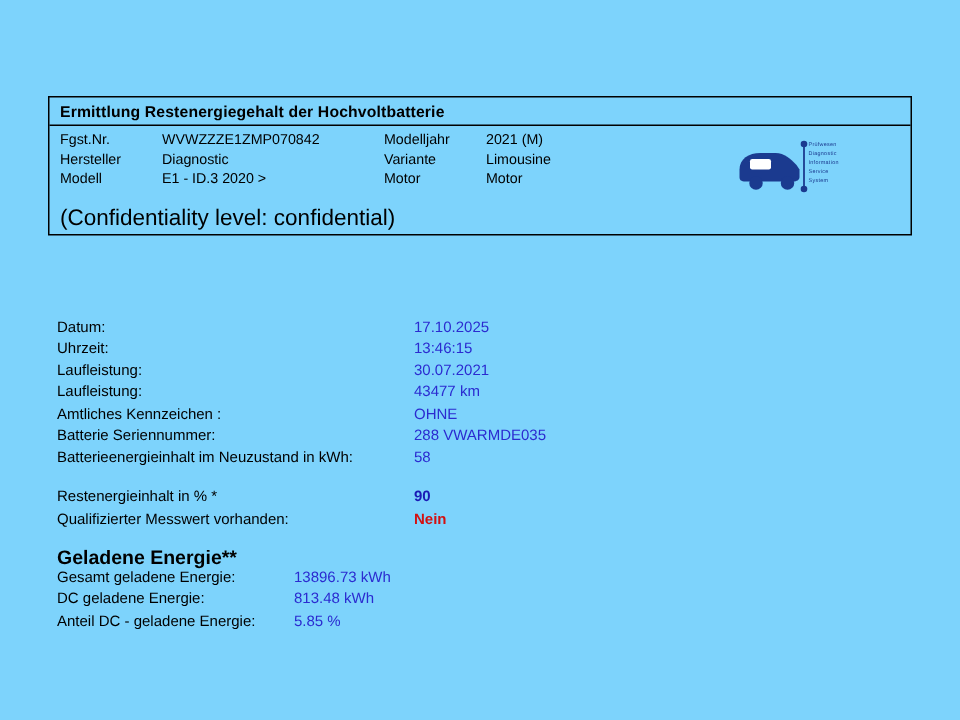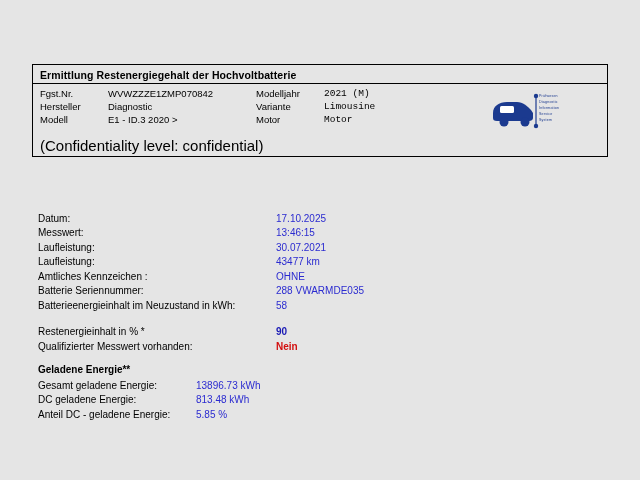--- a/index.html
+++ b/index.html
@@ -11,21 +11,21 @@
     width: 640px;
     height: 480px;
     font-family: "Liberation Sans", sans-serif;
     color: #000000;
     overflow: hidden;
   }
   .page {
     position: relative;
     width: 640px;
     height: 480px;
-    background: #e5e5e5;
+    background: #7dd3fc;
     box-sizing: border-box;
   }
   
   .header-box {
     position: absolute;
     left: 32px;
     top: 64px;
     width: 576px;
     height: 93px;
     border: 1px solid #000000;
@@ -47,21 +47,21 @@
     border-collapse: collapse;
   }
   .hdr-table td {
     padding: 1px 0;
     vertical-align: top;
     white-space: nowrap;
   }
   .c-label   { width: 68px; }
   .c-value   { width: 148px; }
   .c-label2  { width: 68px; }
-  .c-value2  { width: 100px; font-family: Liberation Mono, monospace; }
+  .c-value2  { width: 100px; }
   .confid {
     position: absolute;
     left: 7px;
     top: 72px;
     font-size: 15px;
   }
   .header-divider {
     position: absolute;
     left: 0;
     top: 18px;
@@ -116,21 +116,21 @@
   }
   .spacer-8 { height: 12px; }
   .row .v.red { color: #d31010; font-weight: bold; }
   .row .v.dark { color: #1a1ab5; font-weight: bold; }
 
   
   .sec-title {
     position: absolute;
     left: 38px;
     top: 364px;
-    font-size: 10px;
+    font-size: 13px;
     font-weight: bold;
   }
   .energy-block {
     position: absolute;
     left: 38px;
     top: 378px;
     font-size: 10px;
   }
   .energy-block .row .k { width: 158px; }
   .energy-block .row .v { color: #2b2bd0; }
@@ -189,21 +189,21 @@
     </div>
   </div>
 
 
   <div class="data-block">
     <div class="row">
       <span class="k">Datum:</span>
       <span class="v">17.10.2025</span>
     </div>
     <div class="row">
-      <span class="k">Messwert:</span>
+      <span class="k">Uhrzeit:</span>
       <span class="v">13:46:15</span>
     </div>
     <div class="row">
       <span class="k">Laufleistung:</span>
       <span class="v">30.07.2021</span>
     </div>
     <div class="row">
       <span class="k">Laufleistung:</span>
       <span class="v">43477 km</span>
     </div>

